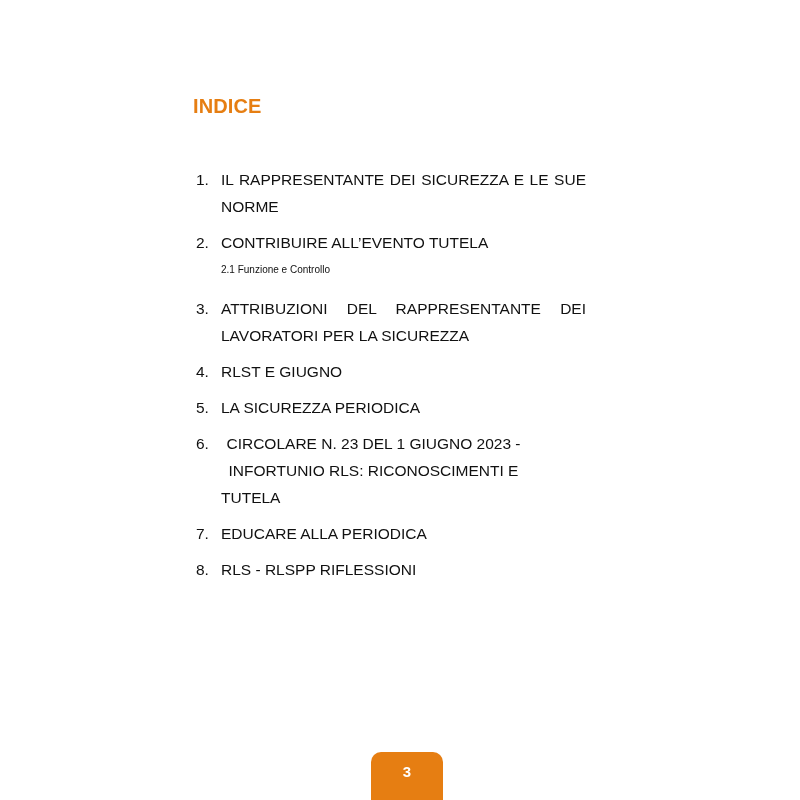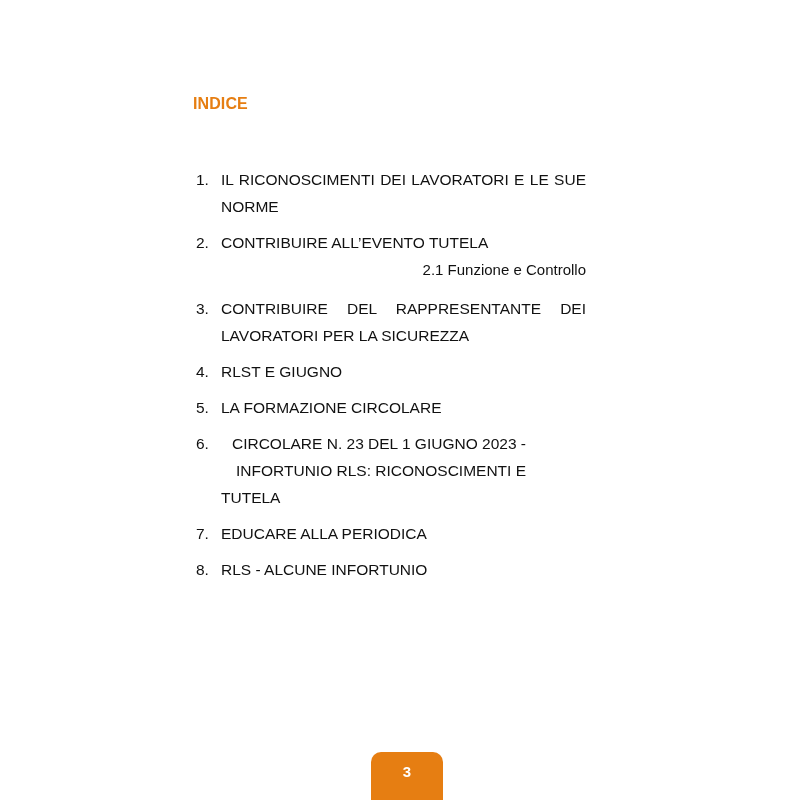--- a/index.html
+++ b/index.html
@@ -2,70 +2,70 @@
 <html><head>
   <meta charset="utf-8">
   <style>
     html, body { margin:0; padding:0; }
     body {
       width:800px; height:800px; background:#ffffff; position:relative; overflow:hidden;
       font-family:"Liberation Sans", sans-serif; color:#111111;
     }
     .title {
       position:absolute; left:193px; top:95px;
-      font-size:16px; font-weight:bold; color:#e67e12; letter-spacing:0.1px;
+      font-size:20px; font-weight:bold; color:#e67e12; letter-spacing:0.1px;
     }
     .toc { position:absolute; left:196px; top:166px; width:390px; }
     .entry { display:flex; font-size:15.5px; line-height:27px; margin-bottom:9px; }
     .entry .num { width:25px; flex:0 0 25px; }
     .entry .text { flex:1; text-align:justify; text-align-last:left; }
-    .sub { font-size:15px; line-height:22px; margin:-6px 0 14px 25px;text-align:right; }
+    .sub { font-size:10px; line-height:22px; margin:-6px 0 14px 25px; }
     .page-tab {
       position:absolute; left:371px; top:752px; width:72px; height:48px;
       background:#e67e12; border-radius:10px 10px 0 0;
       color:#ffffff; font-weight:bold; font-size:15px; text-align:center;
       line-height:40px;
     }
   </style>
 </head>
 <body>
 
 <div class="title">INDICE</div>
 
 <div class="toc">
   <div class="entry">
     <span class="num">1.</span>
-    <span class="text">IL RICONOSCIMENTI DEI LAVORATORI E LE SUE NORME</span>
+    <span class="text">IL RAPPRESENTANTE DEI SICUREZZA E LE SUE NORME</span>
   </div>
   <div class="entry">
     <span class="num">2.</span>
     <span class="text">CONTRIBUIRE ALL’EVENTO TUTELA</span>
   </div>
   <div class="sub">2.1 Funzione e Controllo</div>
   <div class="entry">
     <span class="num">3.</span>
-    <span class="text">CONTRIBUIRE DEL RAPPRESENTANTE DEI LAVORATORI PER LA SICUREZZA</span>
+    <span class="text">ATTRIBUZIONI DEL RAPPRESENTANTE DEI LAVORATORI PER LA SICUREZZA</span>
   </div>
   <div class="entry">
     <span class="num">4.</span>
     <span class="text">RLST E GIUGNO</span>
   </div>
   <div class="entry">
     <span class="num">5.</span>
-    <span class="text">LA FORMAZIONE CIRCOLARE</span>
+    <span class="text">LA SICUREZZA PERIODICA</span>
   </div>
   <div class="entry">
     <span class="num">6.</span>
-    <span class="text" style="text-align:right; padding-right:60px;">CIRCOLARE N. 23 DEL 1 GIUGNO 2023 - INFORTUNIO RLS: RICONOSCIMENTI E TUTELA</span>
+    <span class="text" style="text-align:center; padding-right:60px;">CIRCOLARE N. 23 DEL 1 GIUGNO 2023 - INFORTUNIO RLS: RICONOSCIMENTI E TUTELA</span>
   </div>
   <div class="entry">
     <span class="num">7.</span>
     <span class="text">EDUCARE ALLA PERIODICA</span>
   </div>
   <div class="entry">
     <span class="num">8.</span>
-    <span class="text">RLS - ALCUNE INFORTUNIO</span>
+    <span class="text">RLS - RLSPP RIFLESSIONI</span>
   </div>
 </div>
 
 <div class="page-tab">
   <span>3</span>
 </div>
 
 </body></html>

